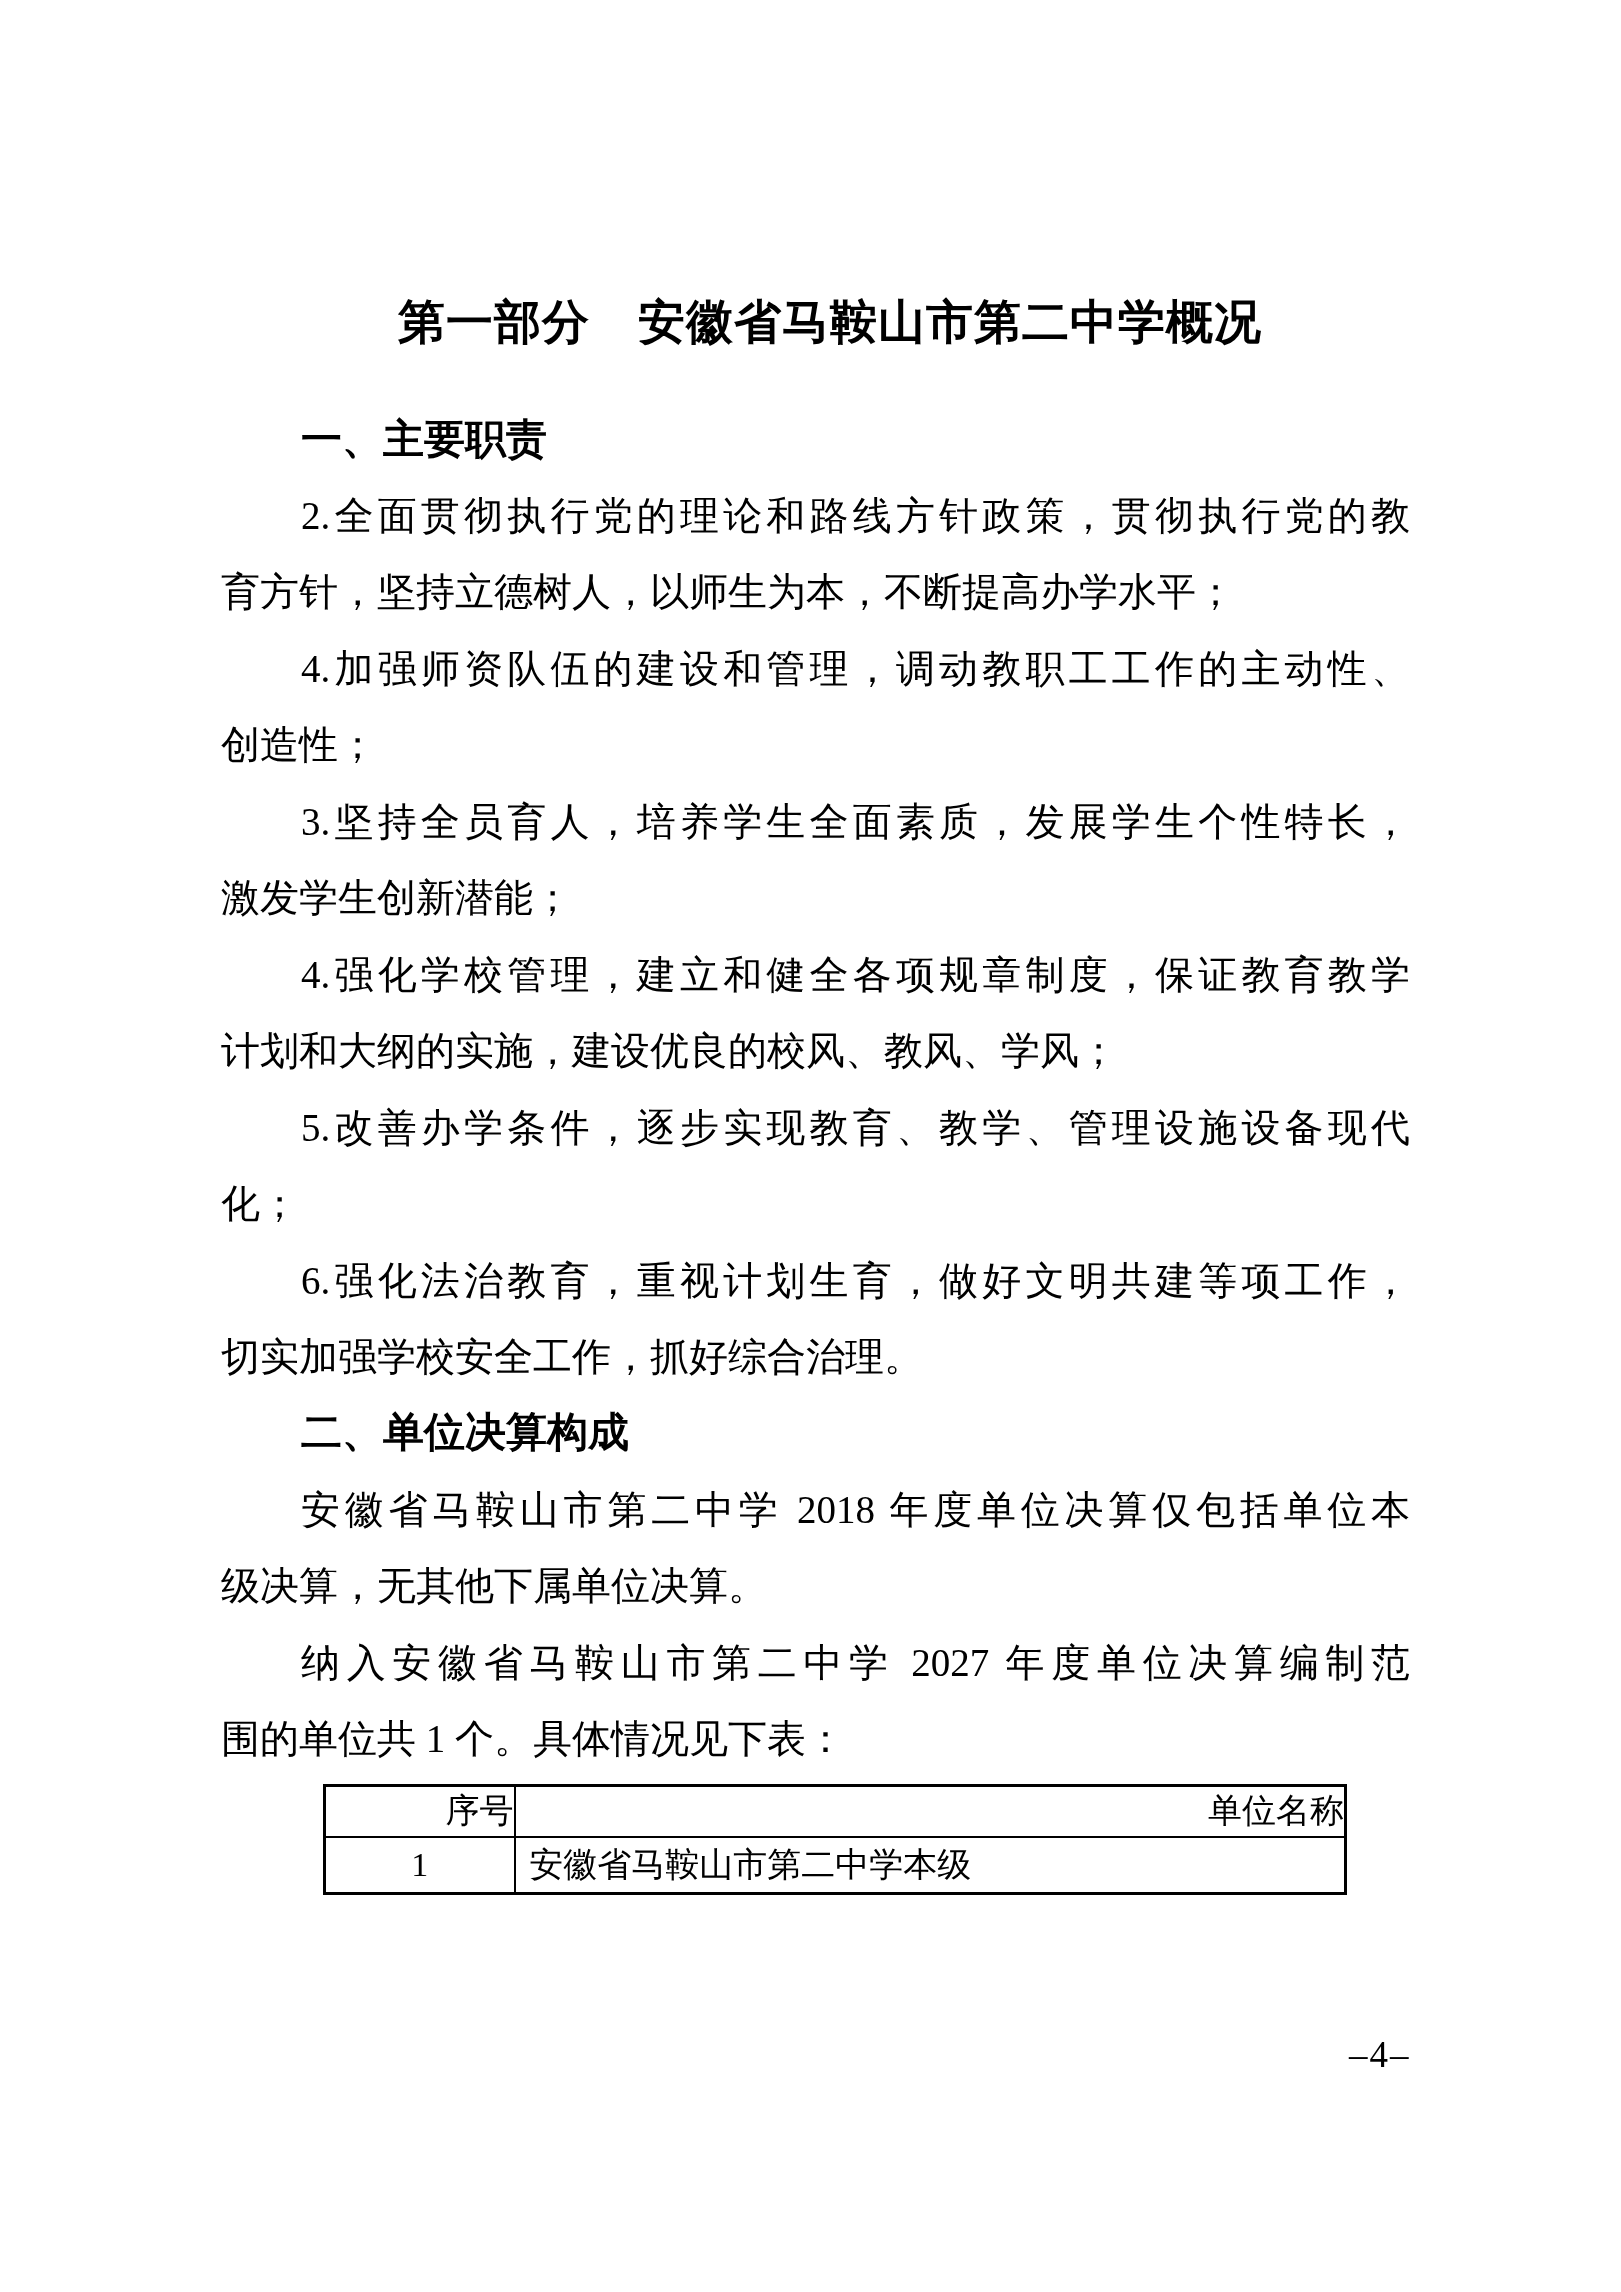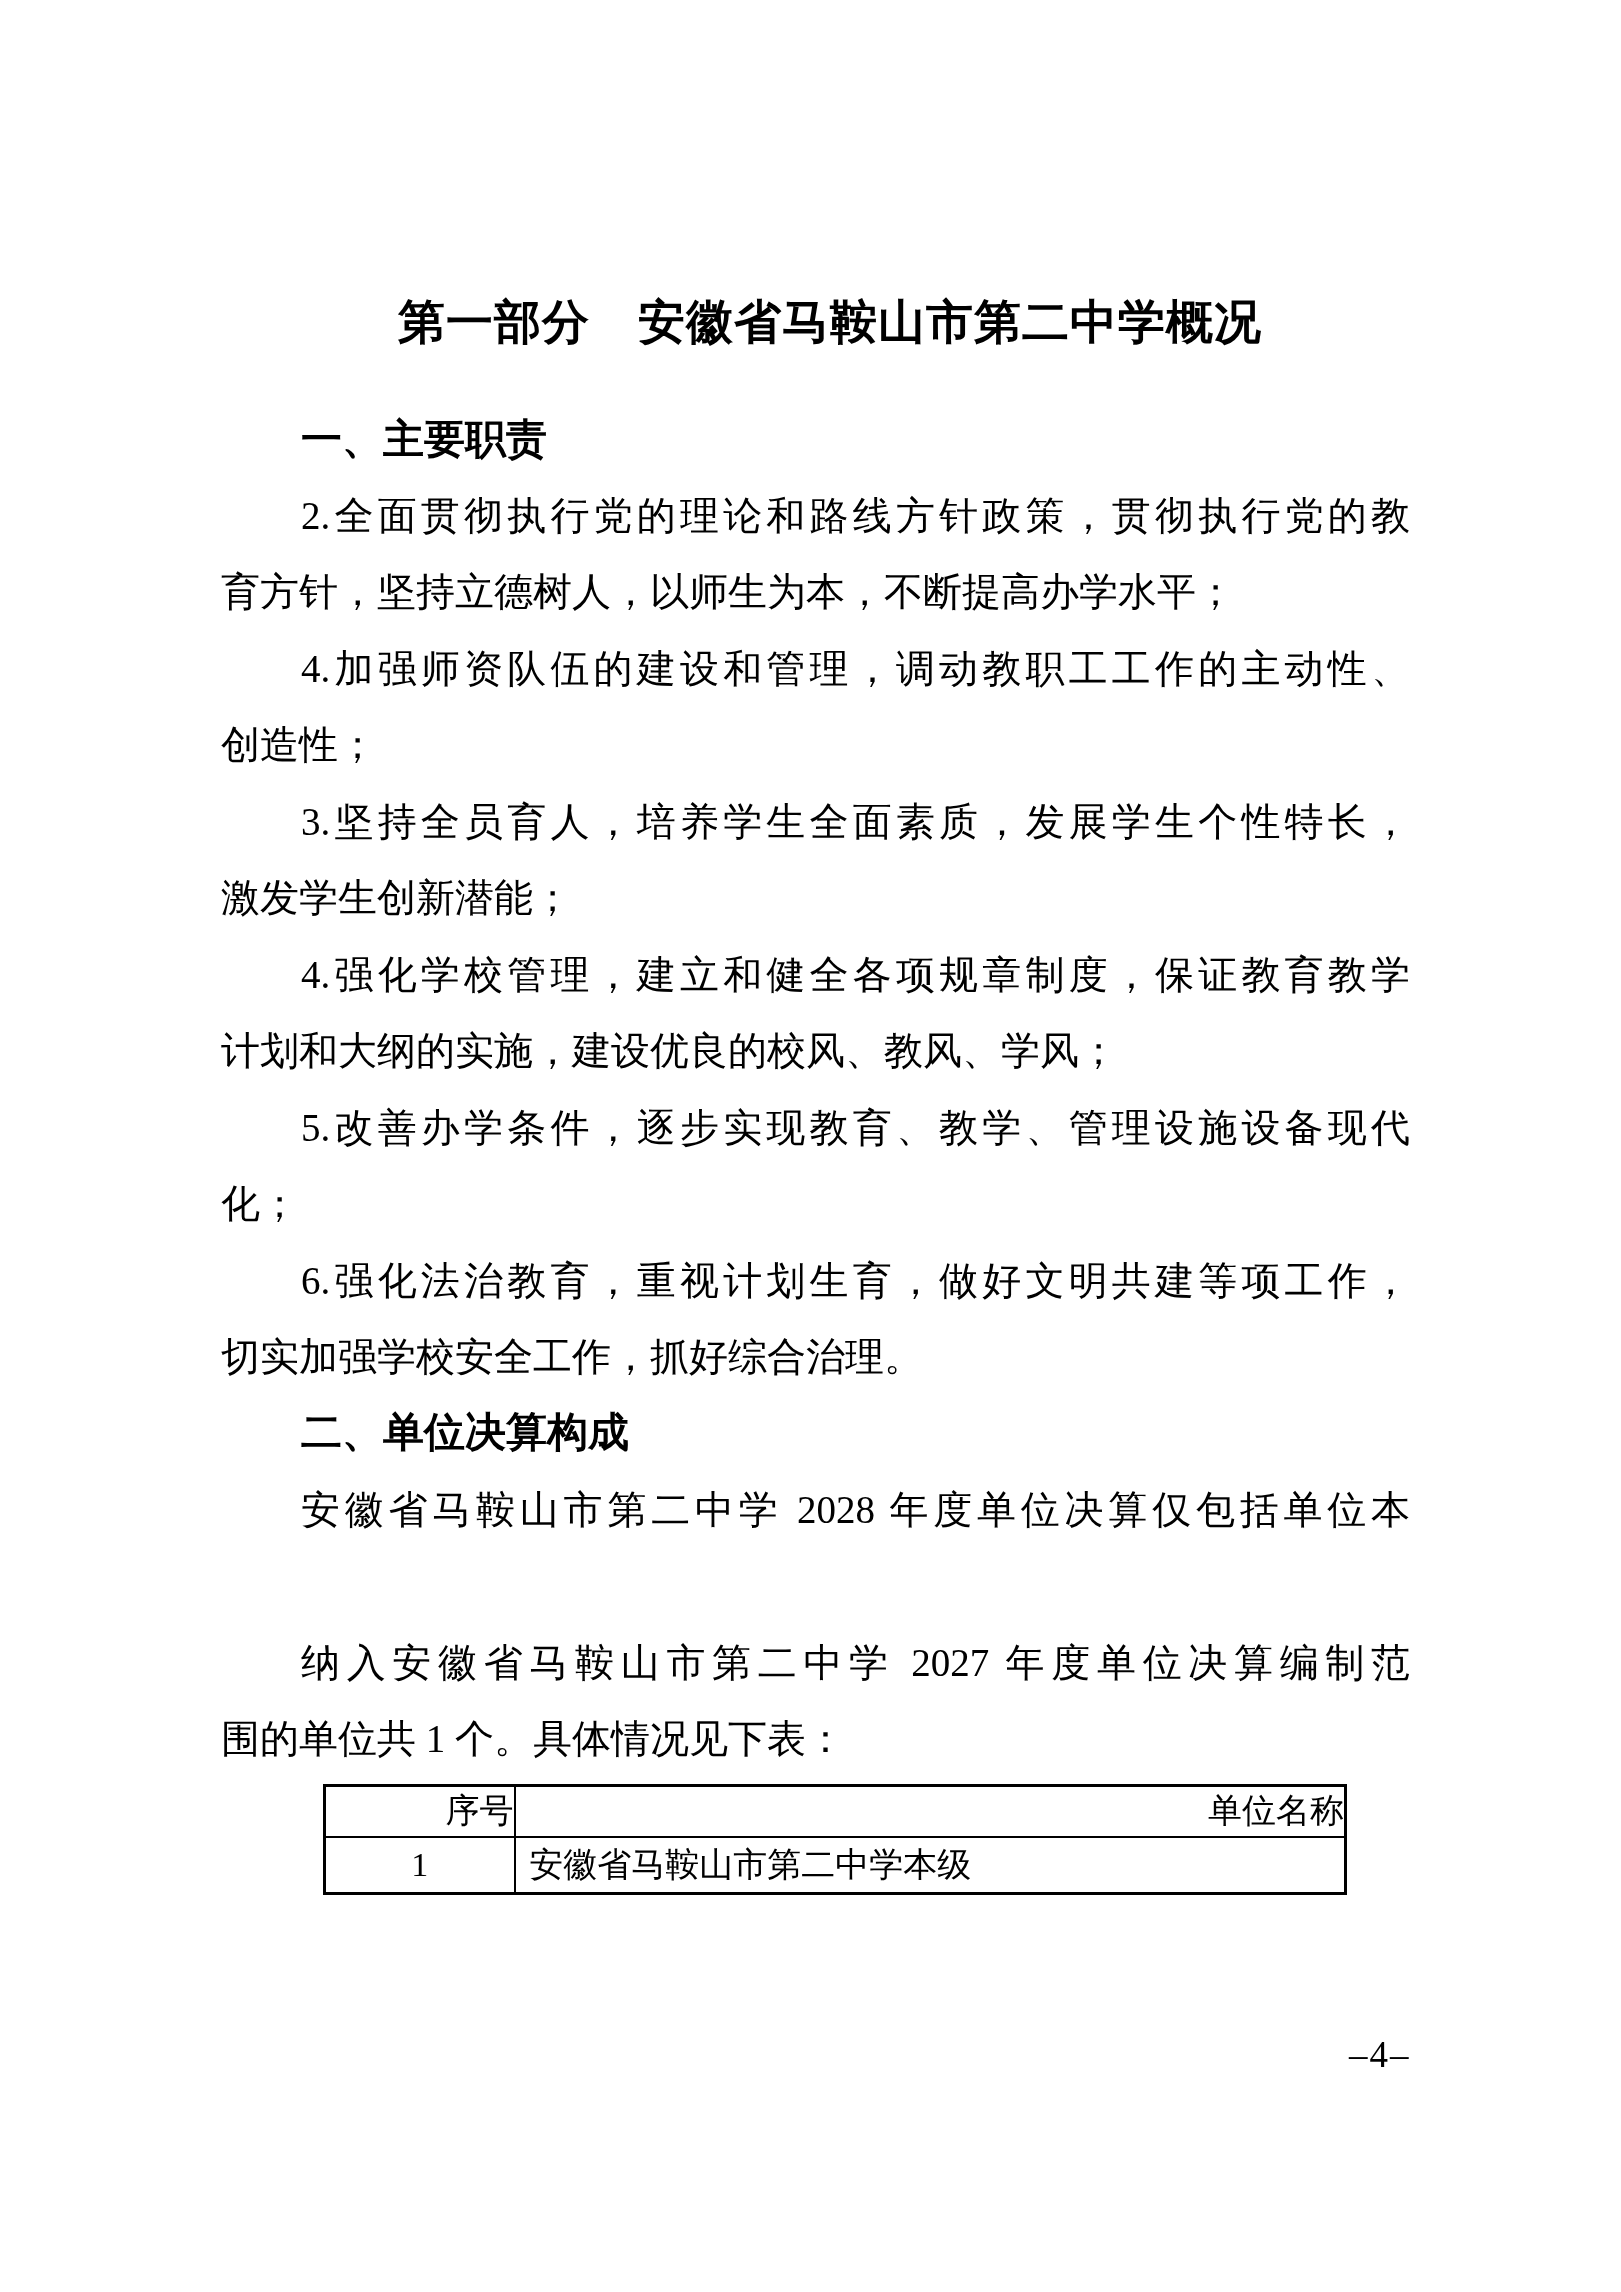--- a/index.html
+++ b/index.html
@@ -90,21 +90,22 @@
   <div class="line" style="top:874px">激发学生创新潜能；</div>
   <div class="line indent justify" style="top:951px">4.强化学校管理，建立和健全各项规章制度，保证教育教学</div>
   <div class="line" style="top:1027px">计划和大纲的实施，建设优良的校风、教风、学风；</div>
   <div class="line indent justify" style="top:1104px">5.改善办学条件，逐步实现教育、教学、管理设施设备现代</div>
   <div class="line" style="top:1180px">化；</div>
   <div class="line indent justify" style="top:1257px">6.强化法治教育，重视计划生育，做好文明共建等项工作，</div>
   <div class="line" style="top:1333px">切实加强学校安全工作，抓好综合治理。</div>
 
   <div class="line heading" style="top:1409px">二、单位决算构成</div>
 
-  <div class="line indent justify" style="top:1486px">安徽省马鞍山市第二中学 2028 年度单位决算仅包括单位本</div>
+  <div class="line indent justify" style="top:1486px">安徽省马鞍山市第二中学 2018 年度单位决算仅包括单位本</div>
+  <div class="line" style="top:1562px">级决算，无其他下属单位决算。</div>
   <div class="line indent justify" style="top:1639px">纳入安徽省马鞍山市第二中学 2027 年度单位决算编制范</div>
   <div class="line" style="top:1715px">围的单位共 1 个。具体情况见下表：</div>
 
   <table class="units-table">
     <colgroup>
       <col class="col-index">
       <col>
     </colgroup>
     <thead>
       <tr>

